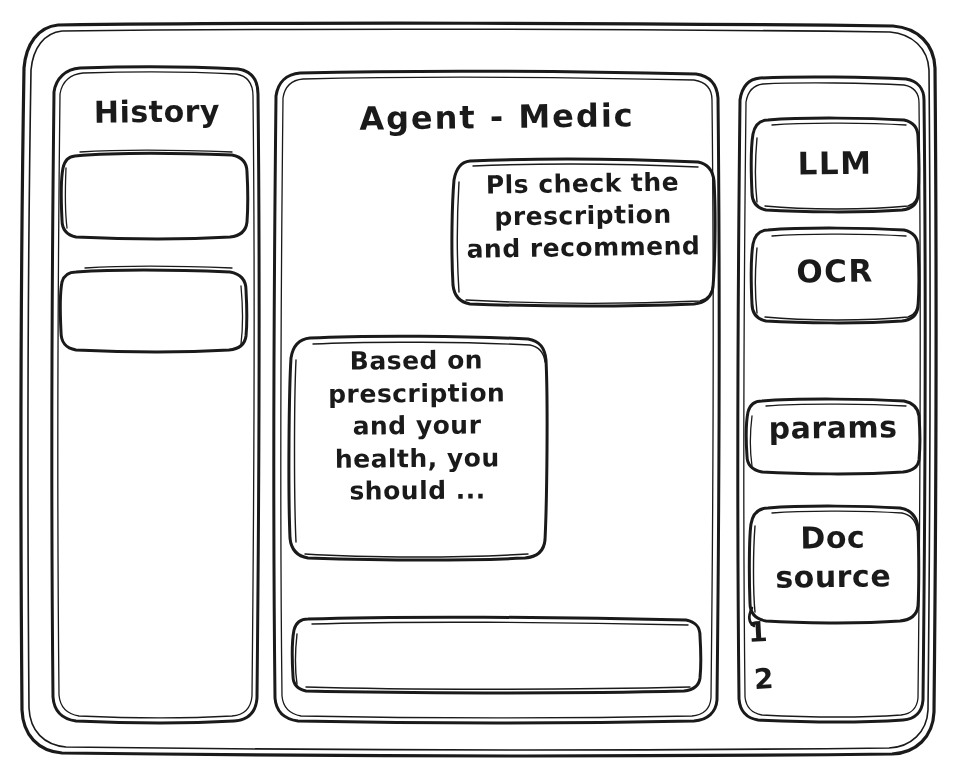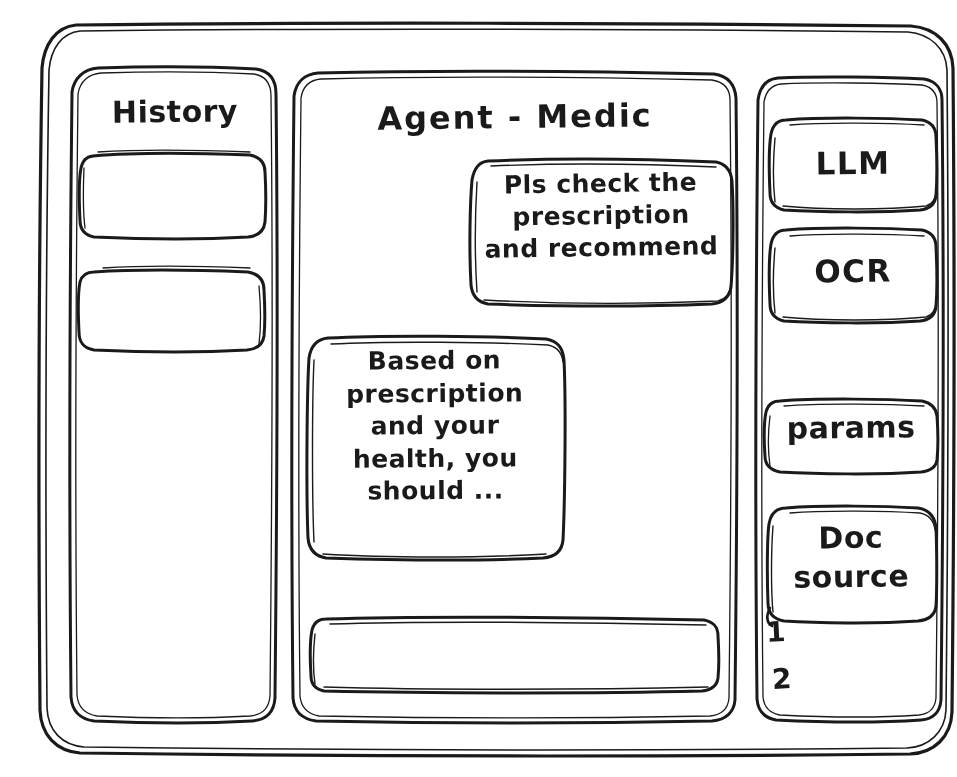--- a/index.html
+++ b/index.html
@@ -12,21 +12,20 @@
     height: 777px;
     position: relative;
     overflow: hidden;
     font-family: "DejaVu Sans", sans-serif;
   }
   #sketch-root {
     position: absolute;
     left: 0; top: 0;
     width: 781px;
     height: 777px;
-    margin-left: 18px;
   }
   svg.sketch-layer {
     position: absolute;
     left: 0; top: 0;
     width: 957px;
     height: 777px;
     pointer-events: none;
   }
   svg.sketch-layer path,
   svg.sketch-layer rect {

